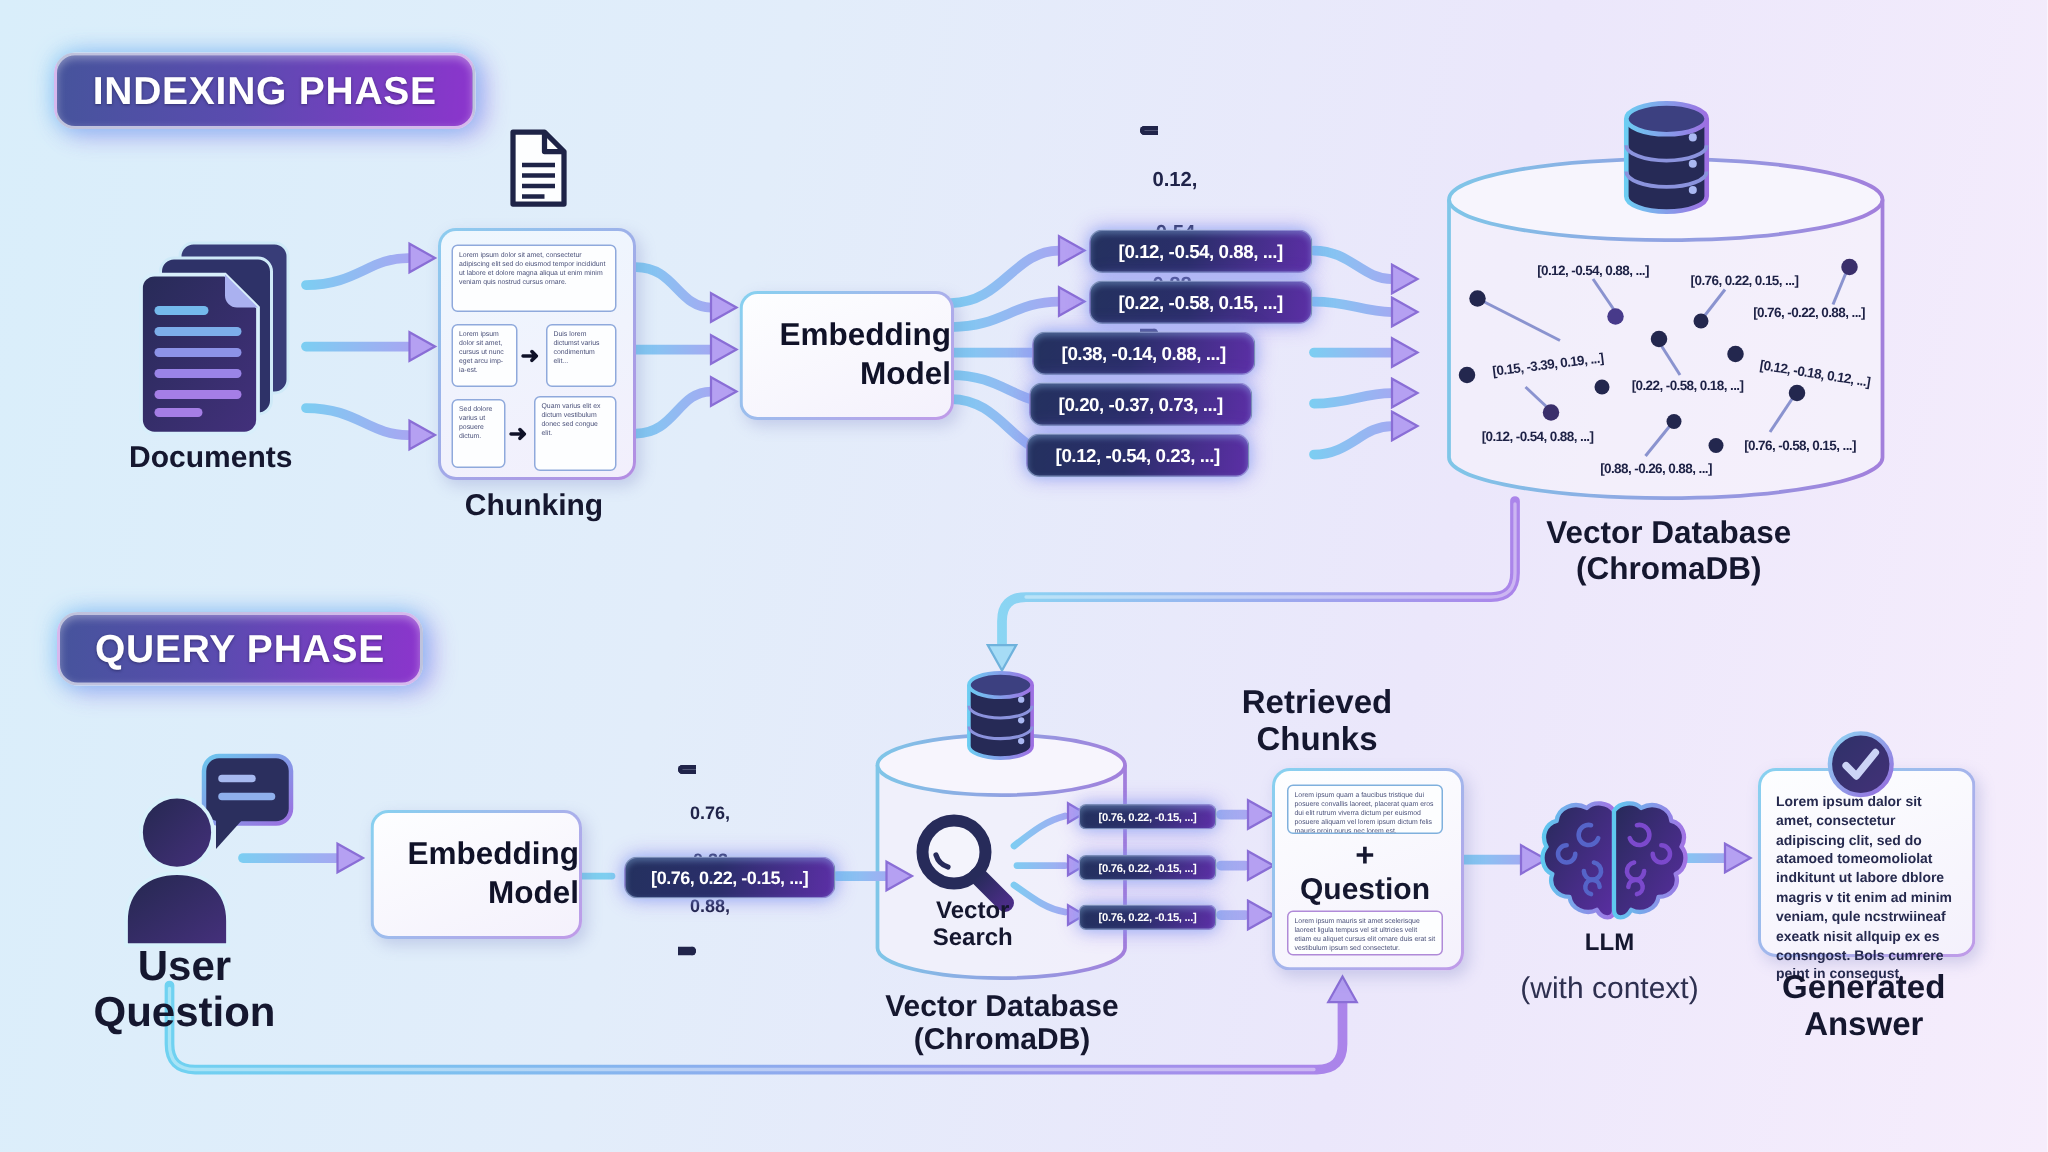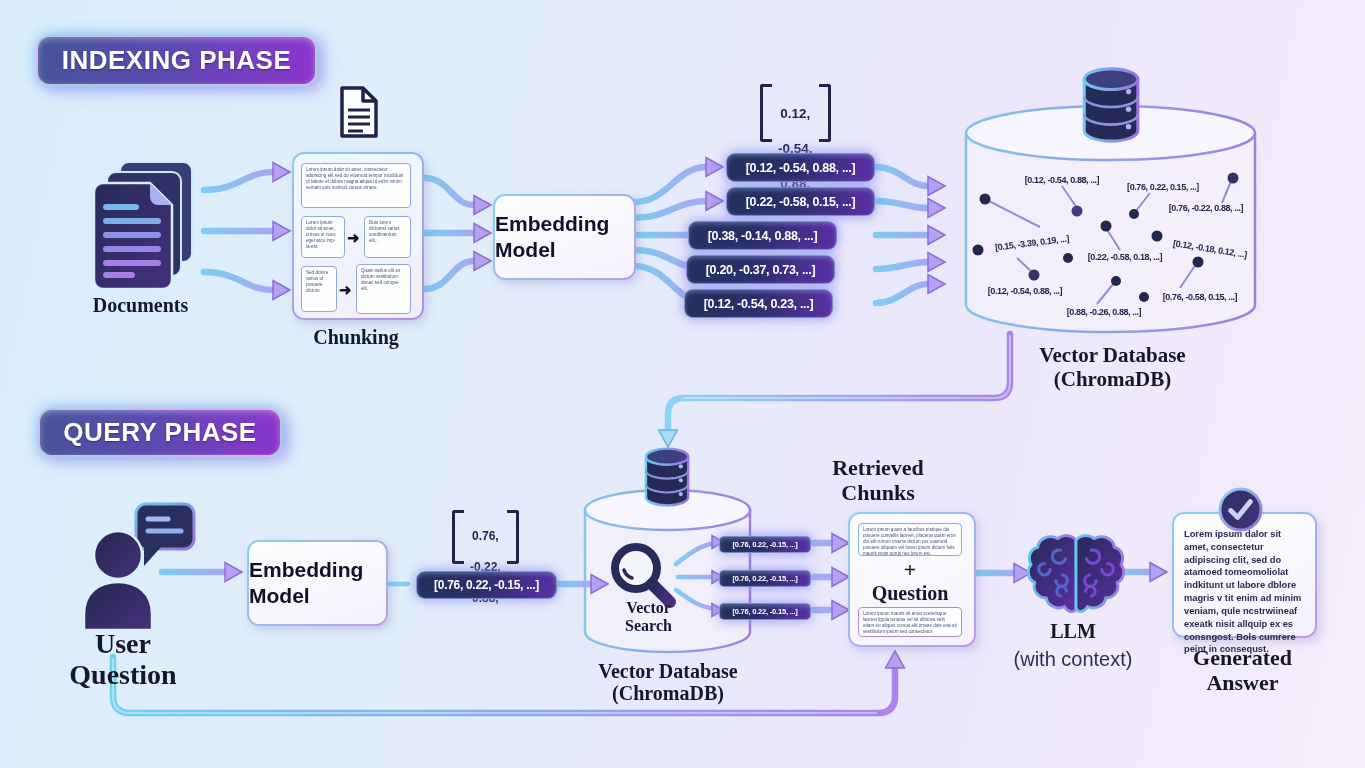--- a/index.html
+++ b/index.html
@@ -10,40 +10,40 @@
   }
   .abs{position:absolute;}
   .badge{
     display:flex;align-items:center;justify-content:center;
     border-radius:14px;color:#fff;font-weight:700;font-size:26px;letter-spacing:.5px;
     background:linear-gradient(95deg,#46549c 0%,#5b4bb0 45%,#8c35cd 100%);
     border:2px solid rgba(255,255,255,.65);
     box-shadow:0 0 14px rgba(110,200,245,.8),6px 4px 16px rgba(150,80,230,.45), inset 0 2px 6px rgba(255,255,255,.35);
     text-shadow:0 1px 2px rgba(20,20,60,.5);
   }
-  .lbl{font-weight:700;color:#15172f;text-align:center;line-height:1.12;font-family:Liberation Serif, serif;}
+  .lbl{font-weight:700;color:#15172f;text-align:center;line-height:1.12;}
   .panel{
     border:2px solid transparent;border-radius:12px;
     background:linear-gradient(160deg,#fdfeff,#f4f1fc) padding-box,
                linear-gradient(135deg,#86d2f0,#c09ae8) border-box;
     box-shadow:3px 4px 10px rgba(110,120,190,.28);
   }
   .panel.blue{background:linear-gradient(160deg,#eef7fe,#f2effc) padding-box,
                linear-gradient(135deg,#8ccdef,#b48ce2) border-box;}
-  .embed-txt{display:flex;flex-direction:column;align-items:flex-start;justify-content:center;
+  .embed-txt{display:flex;flex-direction:column;align-items:flex-end;justify-content:center;
     width:100%;height:100%;font-weight:700;font-size:21px;color:#101228;line-height:1.25;}
   .chip{
     display:flex;align-items:center;justify-content:center;
     border-radius:9px;color:#fff;font-weight:700;font-size:12.5px;letter-spacing:-.3px;white-space:nowrap;
     background:linear-gradient(100deg,#24315f 0%,#2a2e6a 45%,#5c2fa6 100%);
     border:1.5px solid rgba(190,215,255,.55);
     box-shadow:0 0 9px rgba(120,180,250,.6),0 0 14px rgba(150,90,230,.45), inset 0 2px 4px rgba(160,210,255,.35);
   }
   .chip-sm{font-size:7.5px;letter-spacing:-.2px;border-radius:5px;border-width:1px;}
-  .bracket-box{display:flex;align-items:stretch;}
+  .bracket-box{display:flex;align-items:stretch;flex-direction:column;}
   .bk{width:9px;border:3.5px solid #20244a;}
   .bk.l{border-right:none;border-radius:3px 0 0 3px;}
   .bk.r{border-left:none;border-radius:0 3px 3px 0;}
   .bk-txt{padding:3px 6px;font-weight:700;font-size:13.5px;line-height:1.3;color:#20244a;text-align:center;white-space:pre-line;}
   .tiny{font-size:4.6px;line-height:1.3;color:#4a5079;overflow:hidden;text-align:left;}
   .minibox{background:#fdfeff;border:1.2px solid #8fa9dc;border-radius:4px;padding:3px 4px;box-sizing:border-box;}
   .pt-lbl{position:absolute;font-size:9px;font-weight:700;letter-spacing:-.4px;color:#1d2145;white-space:nowrap;transform:translate(-50%,-50%);}
   .tube{fill:none;stroke-width:6.5;stroke-linecap:round;stroke-linejoin:round;}
   .tube.sm{stroke-width:4.5;}
   .shine{fill:none;stroke:rgba(255,255,255,.4);stroke-width:2.2;stroke-linecap:round;stroke-linejoin:round;}
@@ -463,21 +463,21 @@
       <path d="M17,34 a6,6 0 1 0 6,6" stroke="#5564c8"></path>
       <path d="M36,46 a6,6 0 1 1 -7,6" stroke="#5564c8"></path>
       <path d="M40,63 a5,5 0 1 0 -6,5" stroke="#5564c8"></path>
       <path d="M66,20 a7,7 0 1 1 -5,9" stroke="#7b49cc"></path>
       <path d="M83,34 a6,6 0 1 1 -6,6" stroke="#7b49cc"></path>
       <path d="M64,46 a6,6 0 1 0 7,6" stroke="#7b49cc"></path>
       <path d="M60,63 a5,5 0 1 1 6,5" stroke="#7b49cc"></path>
     </g>
   </svg>
 </div>
-<div class="abs lbl" style="left:1018px;top:620px;width:110px;font-size:20px">LLM</div>
+<div class="abs lbl" style="left:1018px;top:620px;width:110px;font-size:16px">LLM</div>
 <div class="abs" style="left:998px;top:648px;width:150px;font-size:20px;color:#2e3050;text-align:center">(with context)</div>
 
 <div class="abs panel" style="left:1172px;top:512px;width:141px;height:122px">
   <div class="abs" style="left:10px;top:14px;width:120px;font-size:9.3px;line-height:1.38;font-weight:600;color:#262a4e">Lorem ipsum dalor sit amet, consectetur adipiscing clit, sed do atamoed tomeomoliolat indkitunt ut labore dblore magris v tit enim ad minim veniam, qule ncstrwiineaf exeatk nisit allquip ex es consngost. Bols cumrere peint in consequst.</div>
 </div>
 <div class="abs" style="left:1217px;top:486px">
   <svg width="47" height="47" viewBox="0 0 48 48">
     <defs>
       <linearGradient id="ckf" x1="0" y1="0" x2="1" y2="1">
           <stop offset="0" stop-color="#2e3168"></stop>

